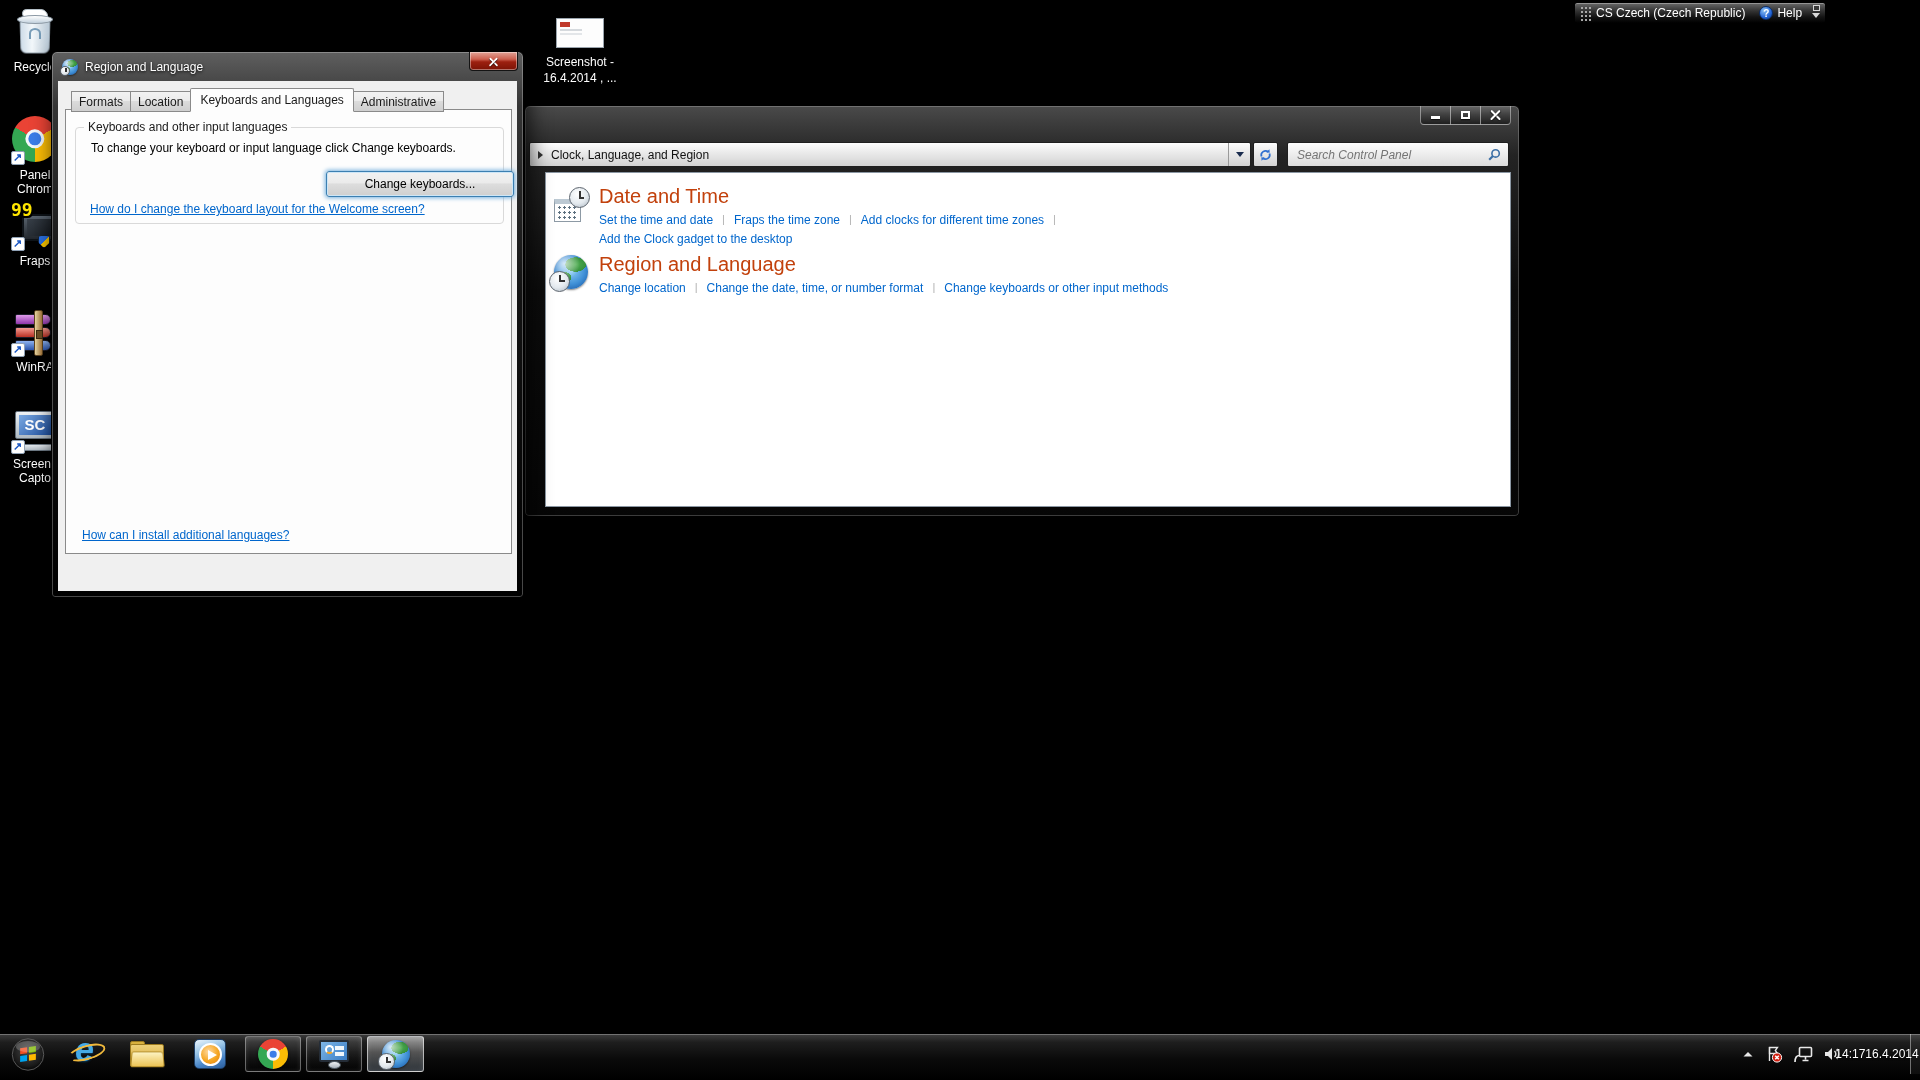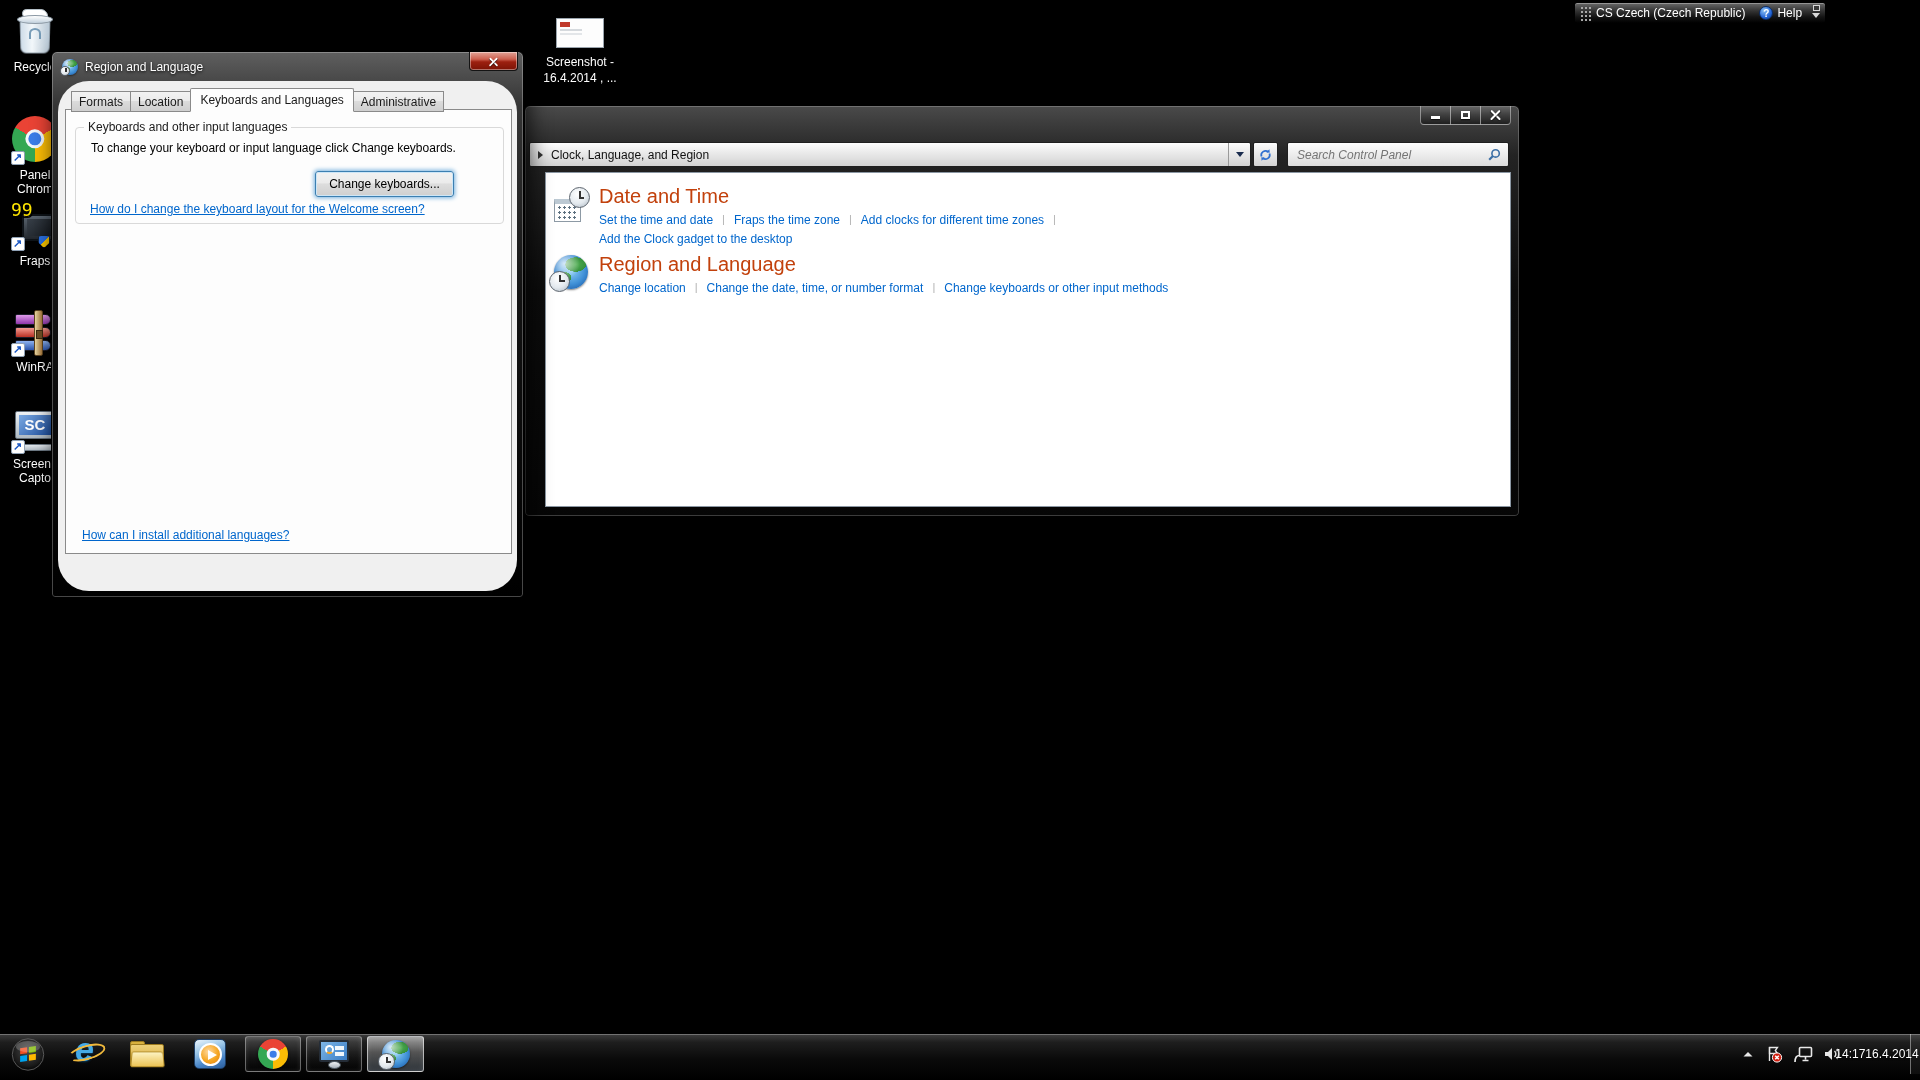--- a/index.html
+++ b/index.html
@@ -19,21 +19,21 @@
   .bin-paper { position:absolute; left:12px; top:1px; width:26px; height:10px; background:#fff; border:1px solid #b5c0c8; border-radius:6px 10px 4px 8px; }
   .bin-sym { position:absolute; left:19px; top:20px; width:12px; height:11px; border:2px solid #5c87a8; border-bottom:none; border-radius:50% 50% 0 0; opacity:.8; }
 
   
   .chrome { width:100%; height:100%; border-radius:50%; background:#ea4335; background:conic-gradient(from -60deg,#ea4335 0 120deg,#fbbc05 120deg 240deg,#34a853 240deg 360deg); position:relative; box-shadow:0 1px 3px rgba(0,0,0,.6); }
   .chrome .hub { position:absolute; left:50%; top:50%; transform:translate(-50%,-50%); width:42%; height:42%; border-radius:50%; background:#3b7de8; border:3px solid #f4f8fb; }
 
   
   .fraps-mon { position:absolute; right:2px; top:12px; width:36px; height:27px; background:linear-gradient(#5a6570,#23282e); border:2px solid #0e1318; border-radius:3px; }
   .fraps-mon::after { content:""; position:absolute; left:3px; top:3px; right:3px; bottom:3px; background:linear-gradient(135deg,#39414a,#14181d); }
-  .fraps-99 { position:absolute; left:1px; top:-3px; font-family:"DejaVu Sans Mono",monospace; font-weight:normal; font-size:18px; color:#ffe600; text-shadow:1.5px 1.5px 0 #000,-1.5px -1.5px 0 #000,1.5px -1.5px 0 #000,-1.5px 1.5px 0 #000; z-index:2; }
+  .fraps-99 { position:absolute; left:1px; top:-3px; font-family:"DejaVu Sans Mono",monospace; font-weight:bold; font-size:18px; color:#ffe600; text-shadow:1.5px 1.5px 0 #000,-1.5px -1.5px 0 #000,1.5px -1.5px 0 #000,-1.5px 1.5px 0 #000; z-index:2; }
   .uac { position:absolute; right:10px; bottom:4px; width:12px; height:13px; background:linear-gradient(135deg,#2a6fe0 0 50%,#f7c400 50% 100%); clip-path:polygon(50% 0,100% 15%,100% 55%,50% 100%,0 55%,0 15%); border:1px solid #10233d; z-index:2; }
 
   
   .book { position:absolute; left:5px; width:36px; height:11px; border:1px solid #1d1d2a; border-radius:2px 6px 6px 2px; }
   .bk1 { top:6px;  background:linear-gradient(#e09bea,#8f35ab); }
   .bk2 { top:19px; background:linear-gradient(#f49a90,#b93124); }
   .bk3 { top:32px; background:linear-gradient(#8fb4f0,#2c55ad); }
   .strap { position:absolute; left:24px; top:2px; width:9px; height:46px; background:linear-gradient(90deg,#ecd9a4,#a97b3f); border:1px solid #5e4420; border-radius:2px; }
   .strap::after { content:""; position:absolute; left:1px; top:19px; width:5px; height:7px; background:#6e5026; border:1px solid #3c2b12; }
 
@@ -132,33 +132,33 @@
   .dlg { position:absolute; left:51px; top:51px; width:473px; height:547px; z-index:10;
     background:linear-gradient(180deg,#5f5f5f,#343434 10%,#121212 45%,#000); border:1px solid #000; border-radius:6px 6px 4px 4px;
     box-shadow:4px 5px 22px rgba(0,0,0,.8), inset 0 0 0 1px rgba(255,255,255,.28); }
   .dlg-title { position:absolute; left:10px; top:0; height:29px; display:flex; align-items:center; gap:7px; color:#fff; font-size:12px; text-shadow:0 1px 3px #000; }
   .dlg-globe { width:16px; height:16px; }
   .dlg-close { position:absolute; top:0; right:5px; width:49px; height:19px; border:1px solid #141414; border-top:none; border-radius:0 0 4px 4px;
     background:linear-gradient(#e2a396,#cc5f4e 40%,#9c2010 55%,#7c1305); box-shadow:inset 0 0 0 1px rgba(255,255,255,.4);
     display:flex; justify-content:center; align-items:center; }
   .dlg-close .g-x { margin-top:0; transform:scale(.85); }
 
-  .dlg-body { position:absolute; left:6px; right:6px; top:29px; bottom:6px; background:#f0f0f0;border-radius:31px; }
+  .dlg-body { position:absolute; left:6px; right:6px; top:29px; bottom:6px; background:#f0f0f0; }
   .tabs { position:absolute; left:13px; top:7px; display:flex; align-items:flex-end; z-index:2; }
   .tab { height:21px; padding:0 7px; line-height:20px; font-size:12px; color:#1a1a1a; border:1px solid #8a8a8a; margin-right:-1px;
     background:linear-gradient(#f2f2f2,#ebebeb 45%,#dbdbdb 50%,#cfcfcf); }
   .tab.active { height:24px; line-height:22px; padding:0 9px; background:#fdfdfd; border-bottom:1px solid #fdfdfd; position:relative; z-index:3; border-radius:2px 2px 0 0; }
   .page { position:absolute; left:7px; width:447px; top:28px; height:445px; background:#fdfdfd; border:1px solid #8a8a8a; z-index:1; }
 
   .groupbox { position:absolute; left:9px; top:17px; width:429px; height:97px; border:1px solid #d9d9d9; border-radius:4px;padding-left:30px; }
   .group-label { position:absolute; left:8px; top:-8px; background:#fdfdfd; padding:0 4px; font-size:12px; color:#1a1a1a; }
   .instr { position:absolute; left:15px; top:13px; font-size:12px; color:#000; }
   .btn { font-family:"Liberation Sans",sans-serif; font-size:12px; color:#000; text-align:center;
     background:linear-gradient(#f2f2f2,#ebebeb 45%,#dddddd 50%,#cfcfcf); border:1px solid #707070; border-radius:3px; }
-  .chg-btn { position:absolute; left:239px; top:43px; width:139px; height:26px;
+  .chg-btn { position:absolute; left:250px; top:43px; width:188px; height:26px;
     border:1px solid #3c7fb1; box-shadow:0 0 4px 1px #74b0dd, inset 0 0 0 1px #cde6f7; }
   .dlink { font-size:12px; color:#0066cc; text-decoration:underline; }
   .wlink { position:absolute; left:14px; top:74px; }
   .install-link { position:absolute; left:16px; top:418px; }
   .dlg-btnrow { position:absolute; left:0; top:482px; width:100%; height:24px; }
   .dlg-btnrow .btn { position:absolute; width:74px; height:24px; }
   .btn-ok { left:221px; } .btn-cancel { left:303px; } .btn-apply { left:384px; }
   .btn.disabled { color:#8a8a8a; border-color:#b5b5b5; background:linear-gradient(#f5f5f5,#f0f0f0 45%,#e8e8e8 50%,#e2e2e2); }
 
   

